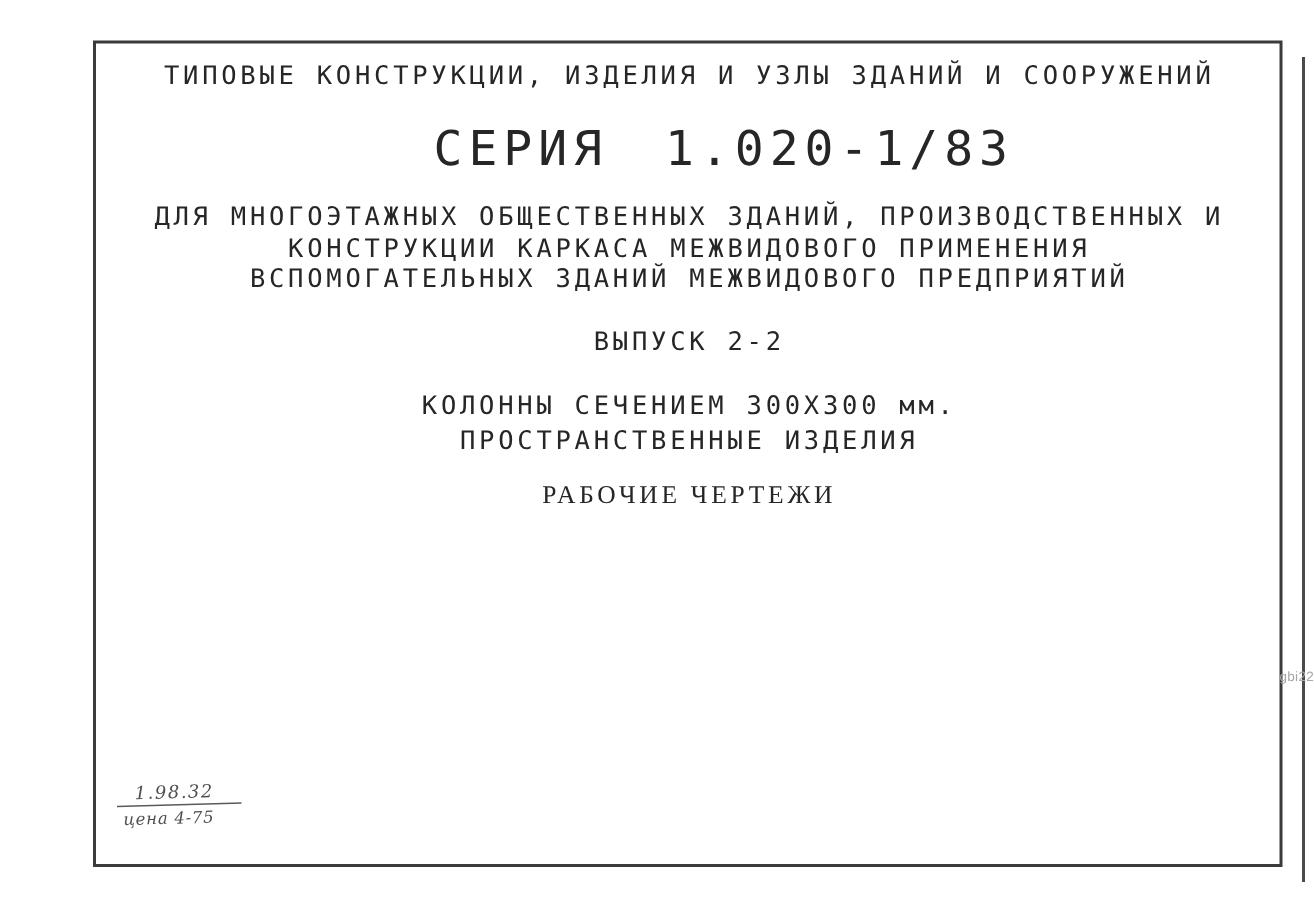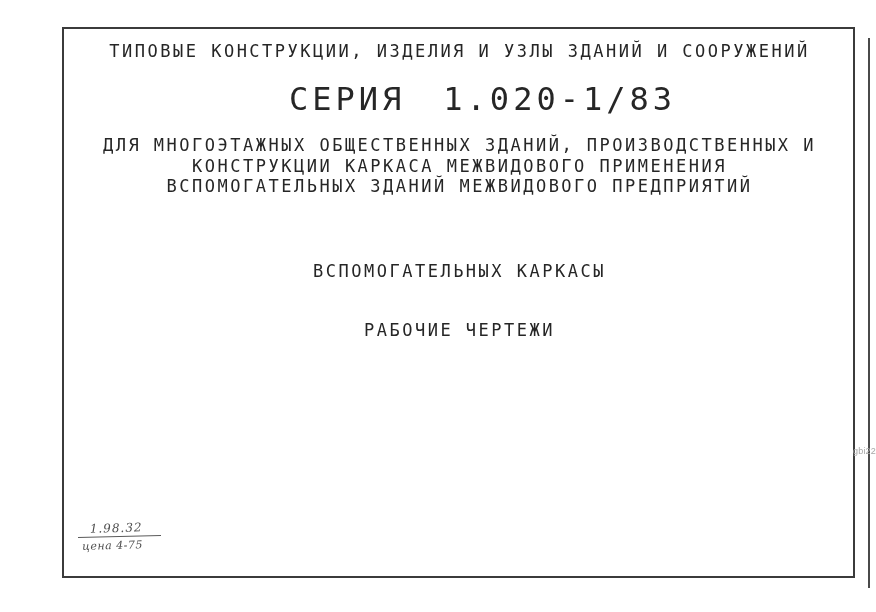--- a/index.html
+++ b/index.html
@@ -22,21 +22,21 @@
     position:absolute; left:846px; top:38px;
     width:2px; height:550px; background:#4a4a4a;
   }
   .txt { position:absolute; left:40px; width:795px; text-align:center; white-space:nowrap; }
   .header-line  { top:41px;  font-size:17px; letter-spacing:2.5px; }
   .series-line  { top:80px;  font-size:32px; letter-spacing:4px;padding-left:23px; }
   .series-line .gap { display:inline-block; width:38px; }
   .subtitle     { top:135px; font-size:17px; letter-spacing:2.5px; line-height:20.5px; }
   .issue-line   { top:218px; font-size:17px; letter-spacing:2.5px; }
   .section      { top:260px; font-size:17px; letter-spacing:2.5px; line-height:23px; }
-  .worktype     { top:320px; font-size:17px; letter-spacing:2.5px; }
+  .worktype     { top:320px; font-size:17px; letter-spacing:2.5px;font-family:Liberation Serif, serif; }
   
   .price-note {
     position:absolute; left:56px; top:521px;
     transform:rotate(-1.5deg);
     font-family:"DejaVu Serif", serif; font-style:italic;
     color:#4f4f4f; text-align:left;
   }
   .price-code {
     display:block; font-size:12px; letter-spacing:1px;
     padding:0 18px 1px 12px; border-bottom:1.4px solid #5a5a5a;
@@ -62,23 +62,25 @@
   <div class="txt series-line">
     <span>СЕРИЯ</span><span class="gap"></span><span>1.020-1/83</span>
   </div>
 
   <div class="txt subtitle">
     <div>ДЛЯ МНОГОЭТАЖНЫХ ОБЩЕСТВЕННЫХ ЗДАНИЙ, ПРОИЗВОДСТВЕННЫХ И</div>
     <div>КОНСТРУКЦИИ КАРКАСА МЕЖВИДОВОГО ПРИМЕНЕНИЯ</div>
     <div>ВСПОМОГАТЕЛЬНЫХ ЗДАНИЙ МЕЖВИДОВОГО ПРЕДПРИЯТИЙ</div>
   </div>
 
+  <div class="txt issue-line">ВЫПУСК 2-2</div>
 
   <div class="txt section">
-    <div>ВСПОМОГАТЕЛЬНЫХ КАРКАСЫ</div>
+    <div>КОЛОННЫ СЕЧЕНИЕМ 300Х300 мм.</div>
+    <div>ПРОСТРАНСТВЕННЫЕ ИЗДЕЛИЯ</div>
   </div>
 
   <div class="txt worktype">РАБОЧИЕ ЧЕРТЕЖИ</div>
 
   <div class="price-note">
     <span class="price-code">1.98.32</span>
     <span class="price-value">цена 4-75</span>
   </div>
 
   <div class="watermark">gbi22.ru</div>

